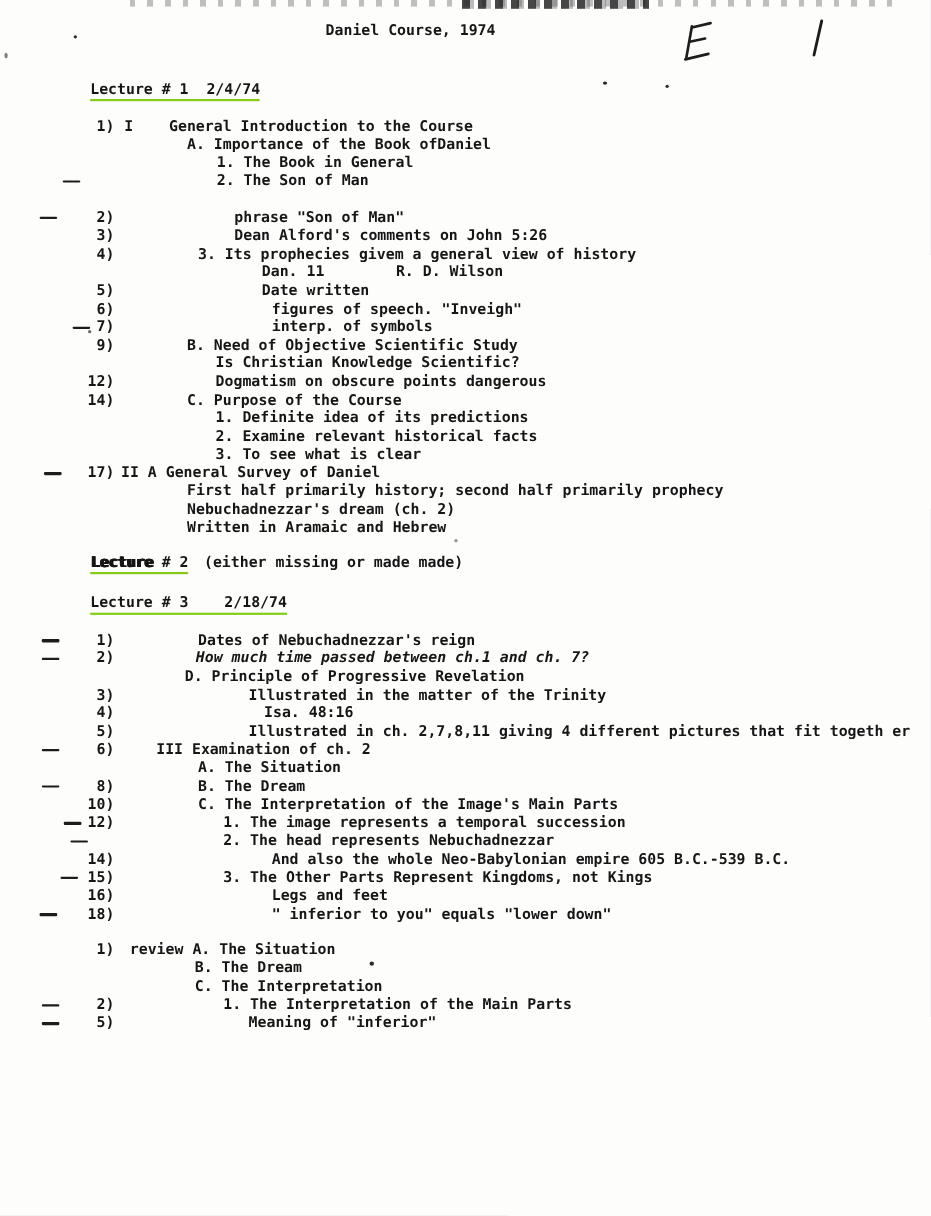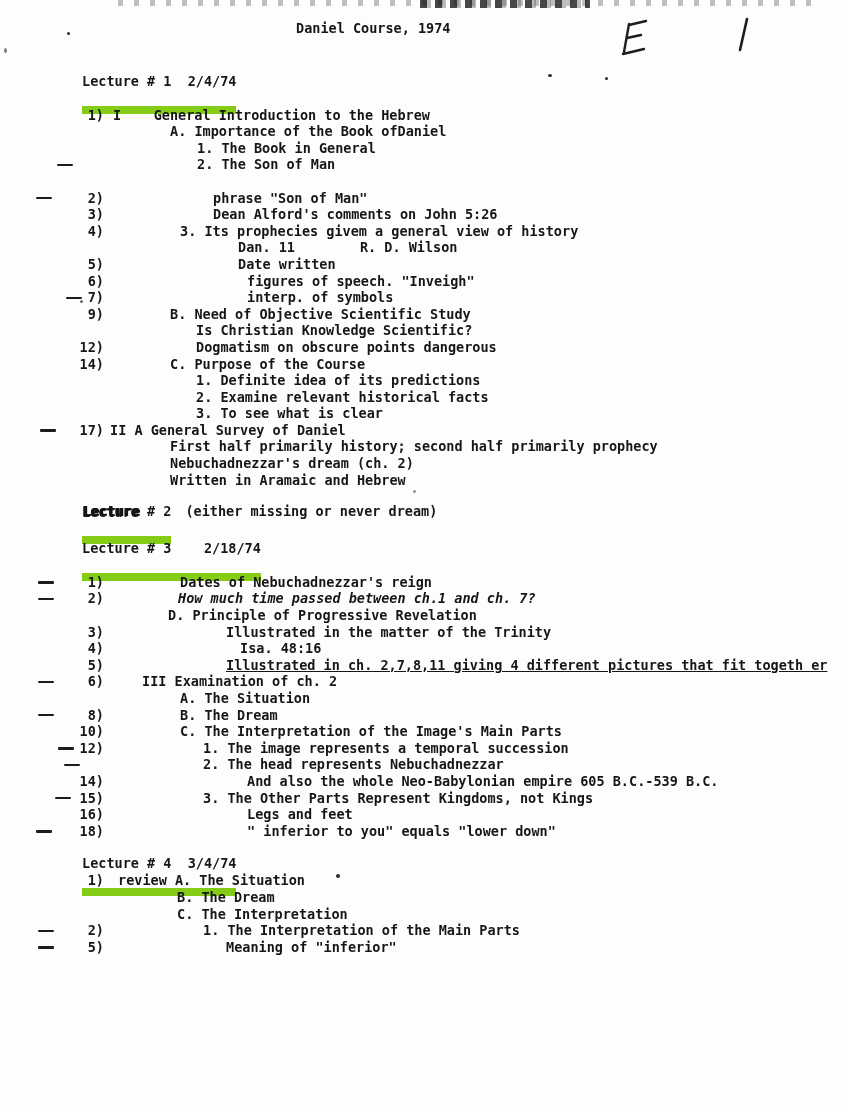--- a/index.html
+++ b/index.html
@@ -33,22 +33,22 @@
 
   .section{position:relative;}
   .sec1{margin-top:36px;}
   .sec2{margin-top:15px;}
   .sec3{margin-top:20px;}
   .sec4{margin-top:16px;}
 
   .heading{height:17px;line-height:17px;padding-left:82px;white-space:pre;}
   .heading .underlined{
     display:inline-block;
-    border-bottom:8px solid #84cc16;
-    padding-bottom:16px;
+    border-bottom:2px solid #84cc16;
+    padding-bottom:0px;
     white-space:pre;
     text-align:center;
   }
   .overstruck{
     text-shadow:0.9px 0 0 currentColor, 1.7px 0 0 currentColor, 0 0.5px 0 currentColor;
   }
   .heading .note{margin-left:14px;white-space:pre;}
 
   .line{position:relative;height:16.6px;line-height:16.6px;}
   .line.blank{height:16.6px;}
@@ -91,21 +91,21 @@
   <svg class="handwriting" style="left:734px;top:16px;" width="18" height="40" viewBox="0 0 18 40">
     <path d="M13,3 L6,34" fill="none" stroke="#1d1d1d" stroke-width="2.6" stroke-linecap="round"></path>
   </svg>
 
   <div id="sections">
       <div class="section sec1">
         <div class="heading"><span class="underlined">Lecture # 1  2/4/74</span></div>
         <div class="line blank"></div>
         <div class="line">
           <span class="num">1)</span>
-          <span class="text" style="left: 113px;">I    General Introduction to the Hebrew</span>
+          <span class="text" style="left: 113px;">I    General Introduction to the Course</span>
         </div>
         <div class="line">
           <span class="text" style="left: 170px;">A. Importance of the Book ofDaniel</span>
         </div>
         <div class="line">
           <span class="text" style="left: 197px;">1. The Book in General</span>
         </div>
         <div class="line">
           <span class="dash" style="left: 57px;"></span>
           <span class="text" style="left: 197px;">2. The Son of Man</span>
@@ -173,21 +173,21 @@
           <span class="text" style="left: 170px;">First half primarily history; second half primarily prophecy</span>
         </div>
         <div class="line">
           <span class="text" style="left: 170px;">Nebuchadnezzar's dream (ch. 2)</span>
         </div>
         <div class="line">
           <span class="text" style="left: 170px;">Written in Aramaic and Hebrew</span>
         </div>
       </div>
       <div class="section sec2">
-        <div class="heading"><span class="underlined"><span class="overstruck">Lecture</span> # 2</span><span class="note">(either missing or never dream)</span></div>
+        <div class="heading"><span class="underlined"><span class="overstruck">Lecture</span> # 2</span><span class="note">(either missing or made made)</span></div>
       </div>
       <div class="section sec3">
         <div class="heading"><span class="underlined">Lecture # 3    2/18/74</span></div>
         <div class="line blank"></div>
         <div class="line">
           <span class="dash" style="left: 38px;"></span>
           <span class="num">1)</span>
           <span class="text" style="left: 180px;">Dates of Nebuchadnezzar's reign</span>
         </div>
         <div class="line">
@@ -201,21 +201,21 @@
         <div class="line">
           <span class="num">3)</span>
           <span class="text" style="left: 226px;">Illustrated in the matter of the Trinity</span>
         </div>
         <div class="line">
           <span class="num">4)</span>
           <span class="text" style="left: 240px;">Isa. 48:16</span>
         </div>
         <div class="line">
           <span class="num">5)</span>
-          <span class="text" style="left: 226px; text-decoration: underline;">Illustrated in ch. 2,7,8,11 giving 4 different pictures that fit togeth er</span>
+          <span class="text" style="left: 226px;">Illustrated in ch. 2,7,8,11 giving 4 different pictures that fit togeth er</span>
         </div>
         <div class="line">
           <span class="dash" style="left: 38px;"></span>
           <span class="num">6)</span>
           <span class="text" style="left: 142px;">III Examination of ch. 2</span>
         </div>
         <div class="line">
           <span class="text" style="left: 180px;">A. The Situation</span>
         </div>
         <div class="line">
@@ -249,21 +249,20 @@
           <span class="num">16)</span>
           <span class="text" style="left: 247px;">Legs and feet</span>
         </div>
         <div class="line">
           <span class="dash" style="left: 36px;"></span>
           <span class="num">18)</span>
           <span class="text" style="left: 247px;">" inferior to you" equals "lower down"</span>
         </div>
       </div>
       <div class="section sec4">
-        <div class="heading"><span class="underlined">Lecture # 4  3/4/74</span></div>
         <div class="line">
           <span class="num">1)</span>
           <span class="text" style="left: 118px;">review A. The Situation</span>
         </div>
         <div class="line">
           <span class="text" style="left: 177px;">B. The Dream</span>
         </div>
         <div class="line">
           <span class="text" style="left: 177px;">C. The Interpretation</span>
         </div>

